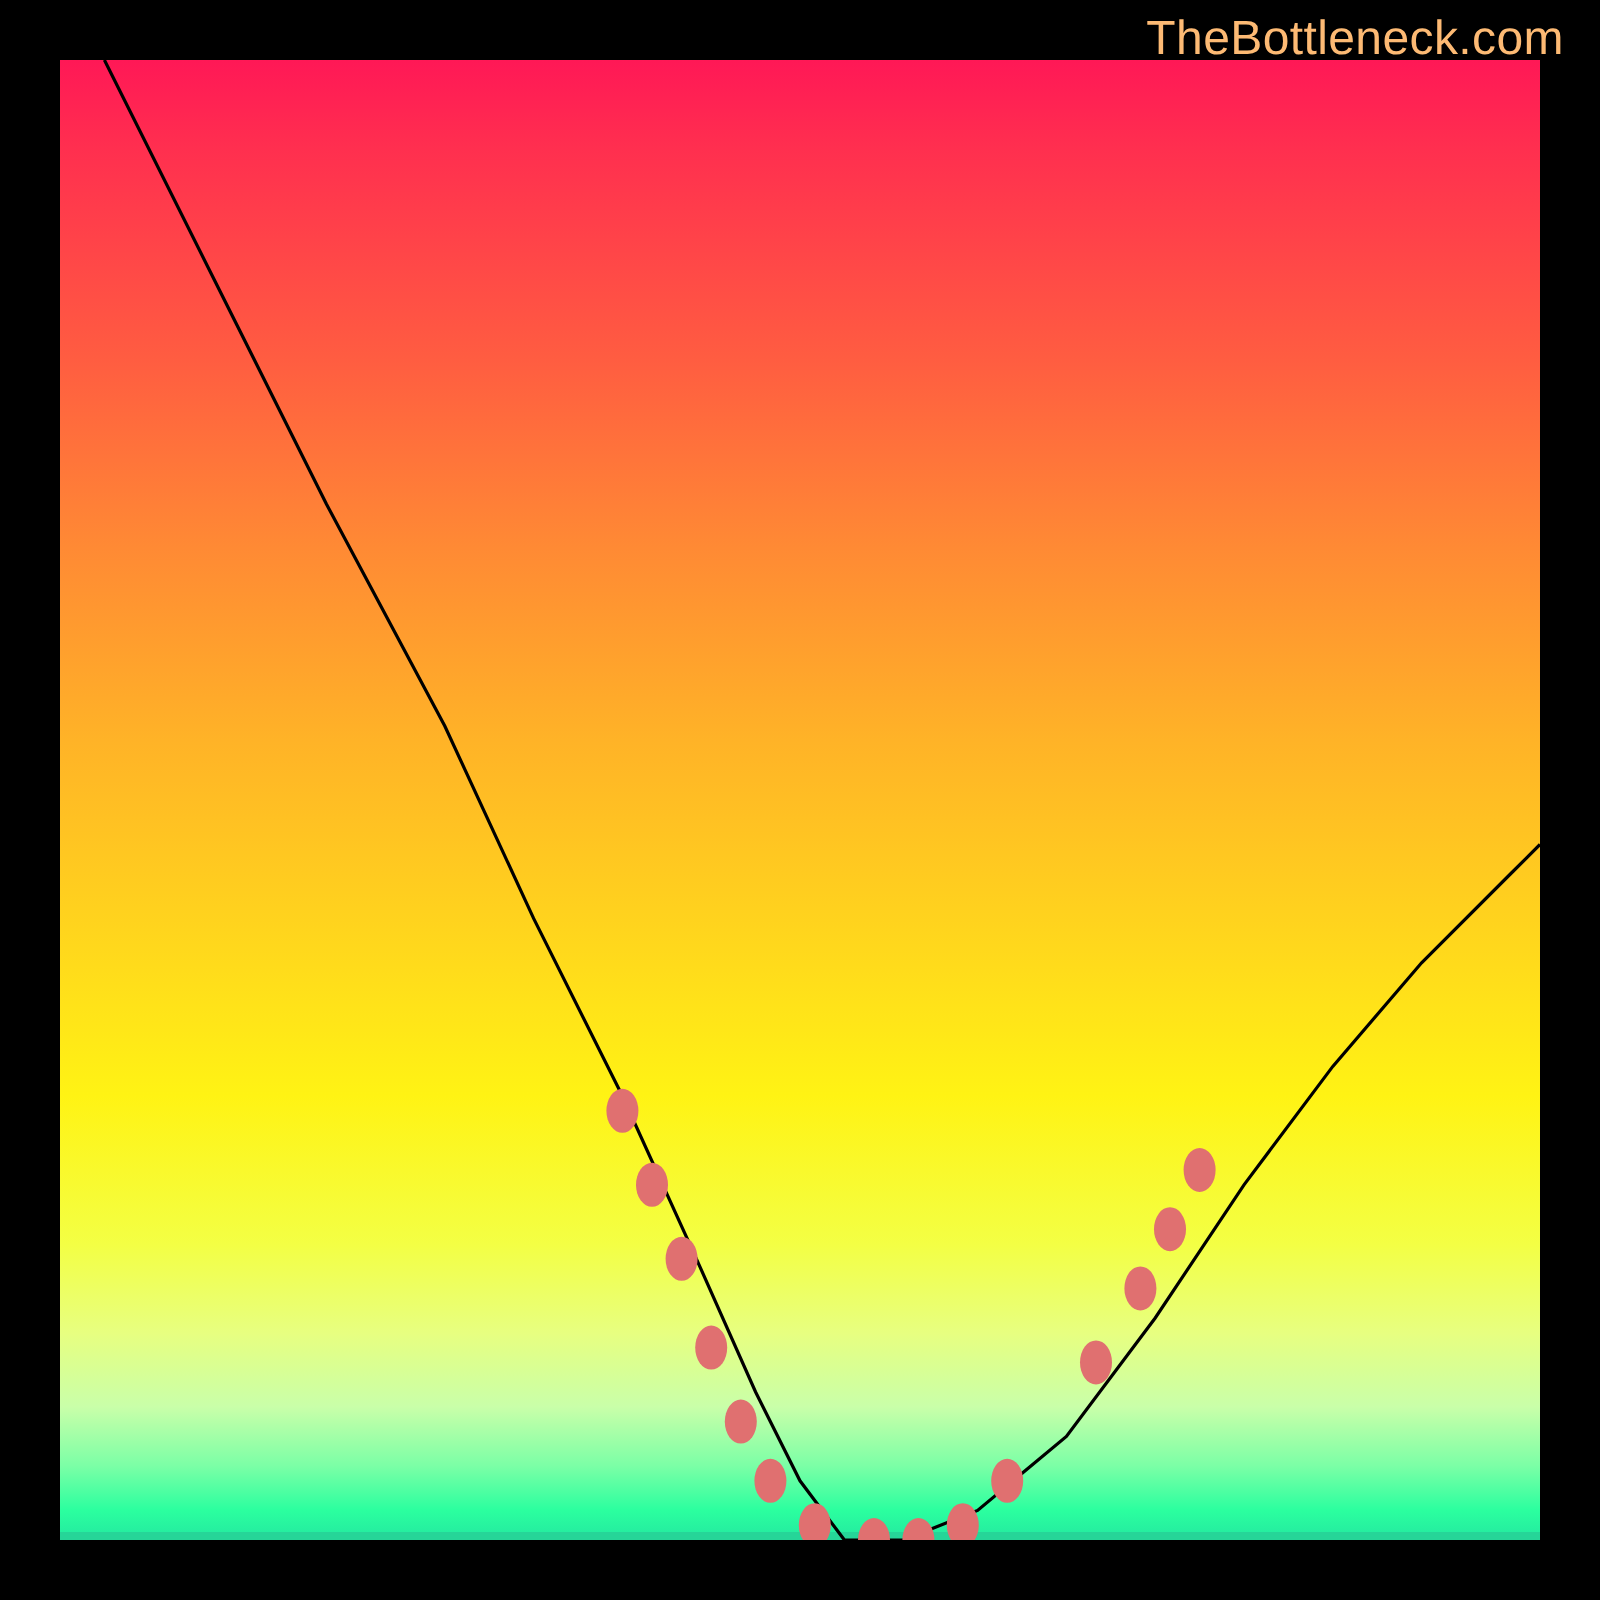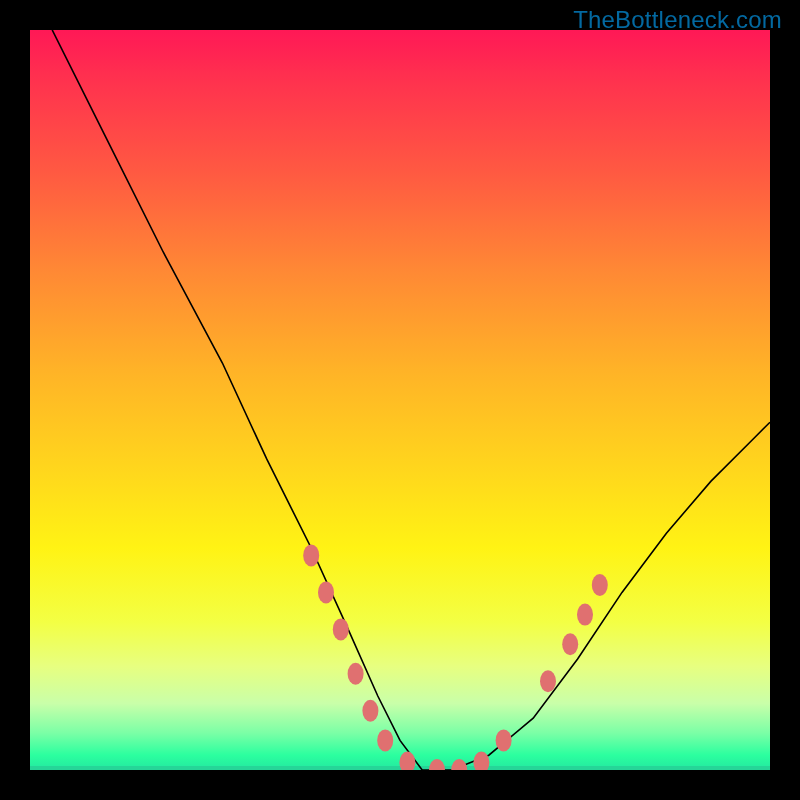--- a/index.html
+++ b/index.html
@@ -8,21 +8,21 @@
     height: 800px;
     background: #000;
     position: relative;
     overflow: hidden;
     font-family: Arial, sans-serif;
   }
   .watermark {
     position: absolute;
     top: 6px;
     right: 18px;
-    color: #0369a1;
+    color: #fdba74;
     font-size: 24px;
     font-weight: 500;
     z-index: 10;
     letter-spacing: 0.2px;
   }
   .plot-area {
     position: absolute;
     top: 30px;
     left: 30px;
     width: 740px;

